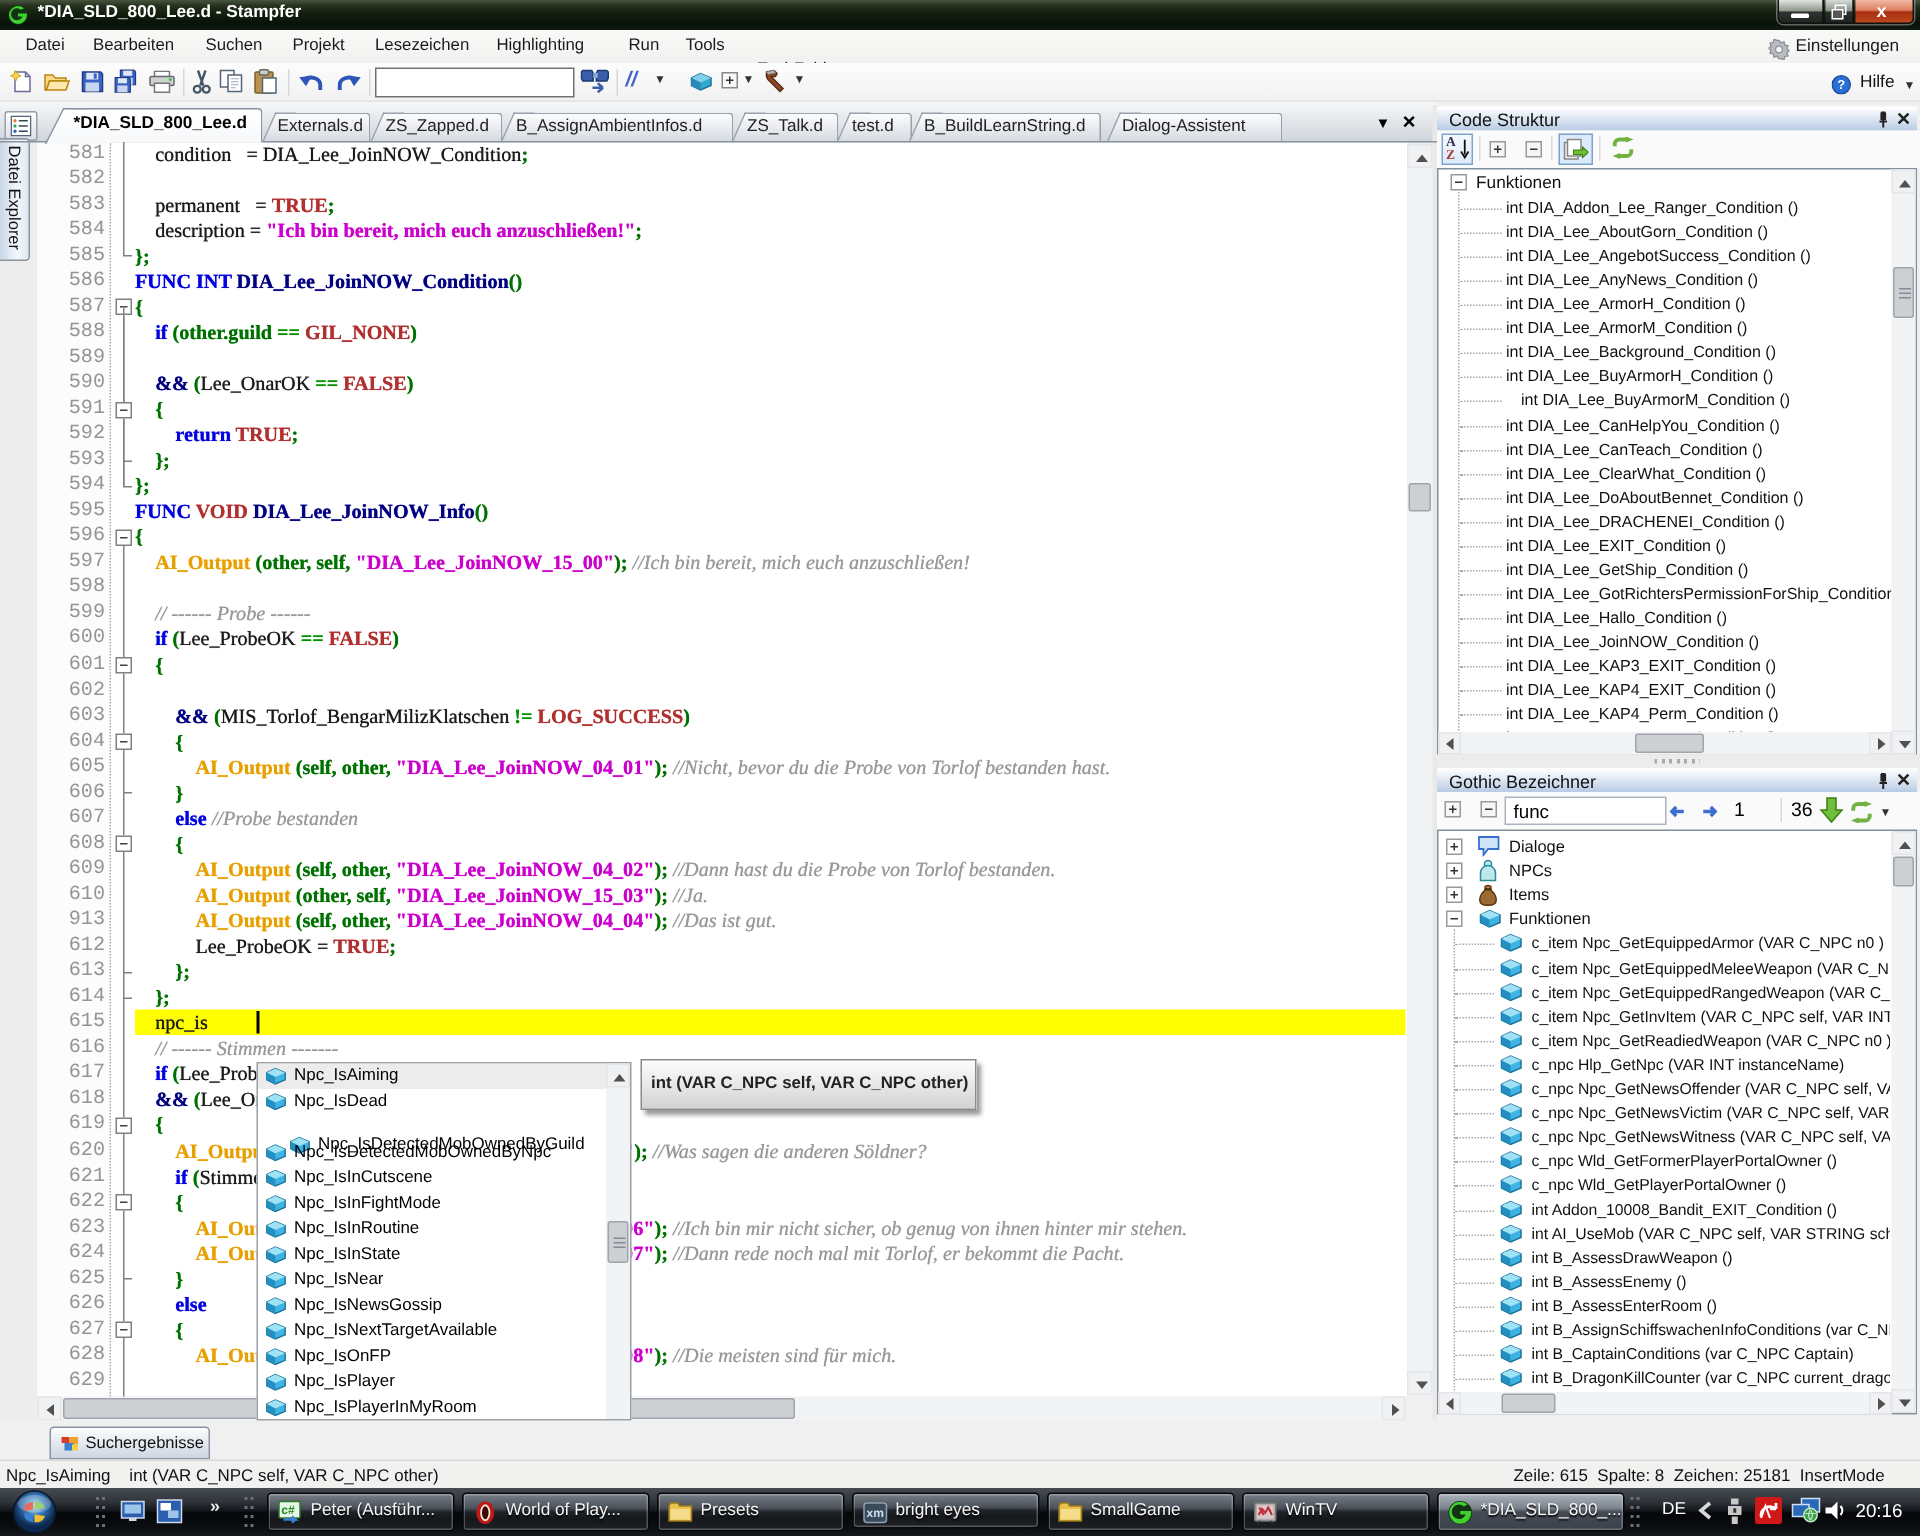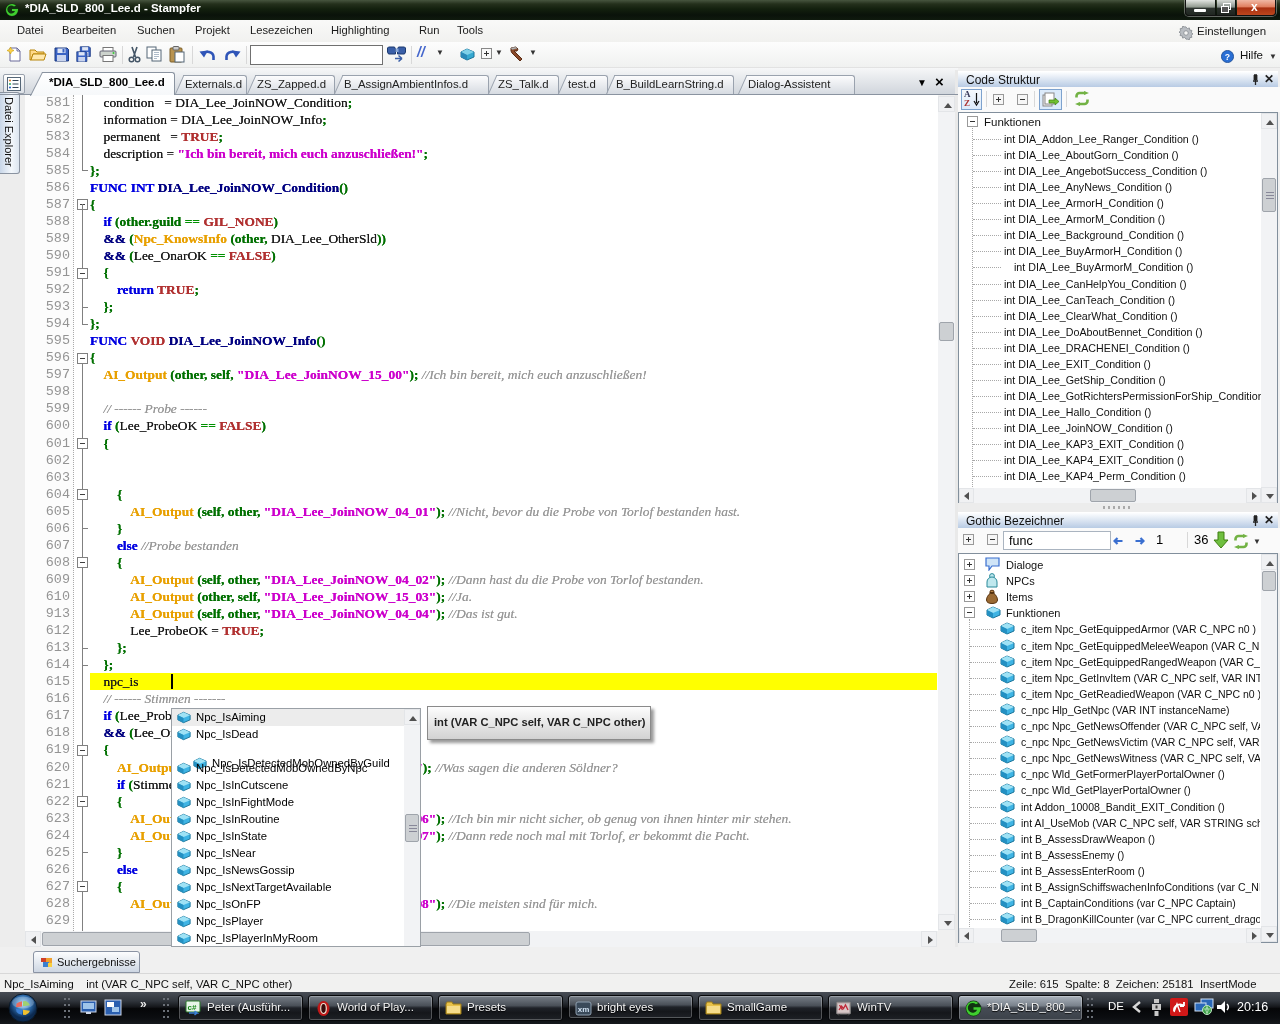--- a/index.html
+++ b/index.html
@@ -278,40 +278,39 @@
 <div class="a" style="left:77px;top:796.1px;width:11px;height:11px;background:#fff;border:1px solid #808080">
     <div class="a" style="left:2px;top:4px;width:5px;height:1px;background:#404040"></div>
   </div>
 <div class="a" style="left:82px;top:852.2px;width:6px;height:1px;background:#808080"></div>
 <div class="a" style="left:77px;top:881.3px;width:11px;height:11px;background:#fff;border:1px solid #808080">
     <div class="a" style="left:2px;top:4px;width:5px;height:1px;background:#404040"></div>
   </div>
 <div class="a" style="left:90px;top:673.2px;width:847px;height:17px;background:#ffff00"></div>
 <div class="a" style="left:0;top:0;width:937px;height:947px;overflow:hidden">
     <div class="cl" style="top:93.5px"><span class="w">    condition   = DIA_Lee_JoinNOW_Condition</span><span class="g">;</span></div>
-    <div class="cl" style="top:110.5px"><span class="w">    information = DIA_Lee_JoinNOW_Info</span><span class="g">;</span></div>
     <div class="cl" style="top:127.6px"><span class="w">    permanent   = </span><span class="c">TRUE</span><span class="g">;</span></div>
     <div class="cl" style="top:144.7px"><span class="w">    description = </span><span class="s">"Ich bin bereit, mich euch anzuschließen!"</span><span class="g">;</span></div>
     <div class="cl" style="top:161.7px"><span class="g">};</span></div>
     <div class="cl" style="top:178.8px"><span class="k">FUNC INT </span><span class="n">DIA_Lee_JoinNOW_Condition</span><span class="g">()</span></div>
     <div class="cl" style="top:195.8px"><span class="g">{</span></div>
     <div class="cl" style="top:212.9px"><span class="w">    </span><span class="k">if </span><span class="g">(other.guild </span><span class="o">== </span><span class="c">GIL_NONE</span><span class="g">)</span></div>
-    <div class="cl" style="top:229.9px"><span class="w">    </span><span class="n">&amp;&amp; </span><span class="g">(</span><span class="f">Npc_KnowsInfo </span><span class="g">(other, </span><span class="w">DIA_Lee_OtherSld</span><span class="g">))</span></div>
     <div class="cl" style="top:247.0px"><span class="w">    </span><span class="n">&amp;&amp; </span><span class="g">(</span><span class="w">Lee_OnarOK </span><span class="o">== </span><span class="c">FALSE</span><span class="g">)</span></div>
     <div class="cl" style="top:264.0px"><span class="w">    </span><span class="g">{</span></div>
     <div class="cl" style="top:281.1px"><span class="w">        </span><span class="k">return </span><span class="c">TRUE</span><span class="g">;</span></div>
     <div class="cl" style="top:298.1px"><span class="w">    </span><span class="g">};</span></div>
     <div class="cl" style="top:315.1px"><span class="g">};</span></div>
     <div class="cl" style="top:332.2px"><span class="k">FUNC </span><span class="c">VOID </span><span class="n">DIA_Lee_JoinNOW_Info</span><span class="g">()</span></div>
     <div class="cl" style="top:349.2px"><span class="g">{</span></div>
     <div class="cl" style="top:366.3px"><span class="w">    </span><span class="f">AI_Output </span><span class="g">(other, self, </span><span class="s">"DIA_Lee_JoinNOW_15_00"</span><span class="g">); </span><span class="m">//Ich bin bereit, mich euch anzuschließen!</span></div>
     <div class="cl" style="top:383.4px"></div>
     <div class="cl" style="top:400.4px"><span class="w">    </span><span class="m">// ------ Probe ------</span></div>
     <div class="cl" style="top:417.4px"><span class="w">    </span><span class="k">if </span><span class="g">(</span><span class="w">Lee_ProbeOK </span><span class="o">== </span><span class="c">FALSE</span><span class="g">)</span></div>
     <div class="cl" style="top:434.5px"><span class="w">    </span><span class="g">{</span></div>
+    <div class="cl" style="top:468.6px"><span class="w">        </span><span class="n">&amp;&amp; </span><span class="g">(</span><span class="w">MIS_Torlof_BengarMilizKlatschen </span><span class="o">!= </span><span class="c">LOG_SUCCESS</span><span class="g">)</span></div>
     <div class="cl" style="top:485.7px"><span class="w">        </span><span class="g">{</span></div>
     <div class="cl" style="top:502.7px"><span class="w">            </span><span class="f">AI_Output </span><span class="g">(self, other, </span><span class="s">"DIA_Lee_JoinNOW_04_01"</span><span class="g">); </span><span class="m">//Nicht, bevor du die Probe von Torlof bestanden hast.</span></div>
     <div class="cl" style="top:519.8px"><span class="w">        </span><span class="g">}</span></div>
     <div class="cl" style="top:536.8px"><span class="w">        </span><span class="k">else </span><span class="m">//Probe bestanden</span></div>
     <div class="cl" style="top:553.9px"><span class="w">        </span><span class="g">{</span></div>
     <div class="cl" style="top:570.9px"><span class="w">            </span><span class="f">AI_Output </span><span class="g">(self, other, </span><span class="s">"DIA_Lee_JoinNOW_04_02"</span><span class="g">); </span><span class="m">//Dann hast du die Probe von Torlof bestanden.</span></div>
     <div class="cl" style="top:588.0px"><span class="w">            </span><span class="f">AI_Output </span><span class="g">(other, self, </span><span class="s">"DIA_Lee_JoinNOW_15_03"</span><span class="g">); </span><span class="m">//Ja.</span></div>
     <div class="cl" style="top:605.0px"><span class="w">            </span><span class="f">AI_Output </span><span class="g">(self, other, </span><span class="s">"DIA_Lee_JoinNOW_04_04"</span><span class="g">); </span><span class="m">//Das ist gut.</span></div>
     <div class="cl" style="top:622.1px"><span class="w">            Lee_ProbeOK = </span><span class="c">TRUE</span><span class="g">;</span></div>
     <div class="cl" style="top:639.1px"><span class="w">        </span><span class="g">};</span></div>

